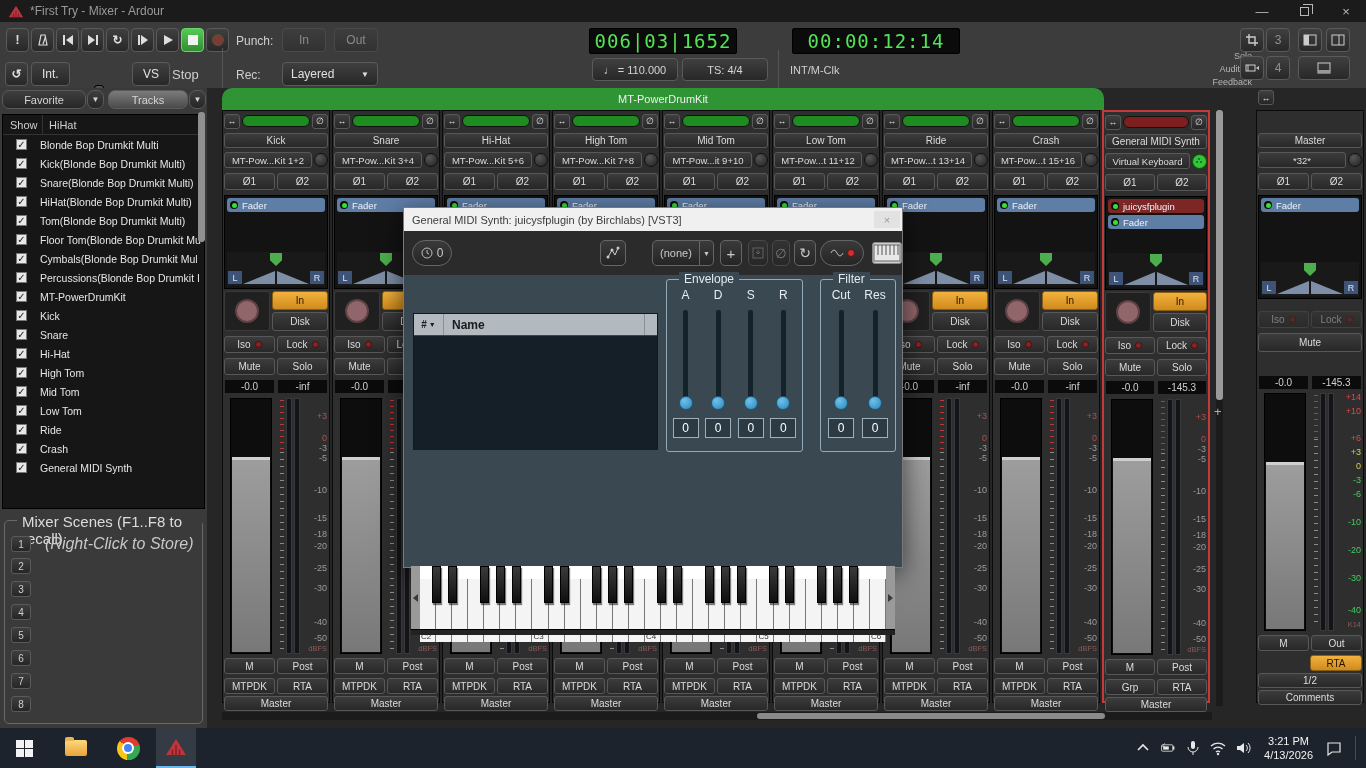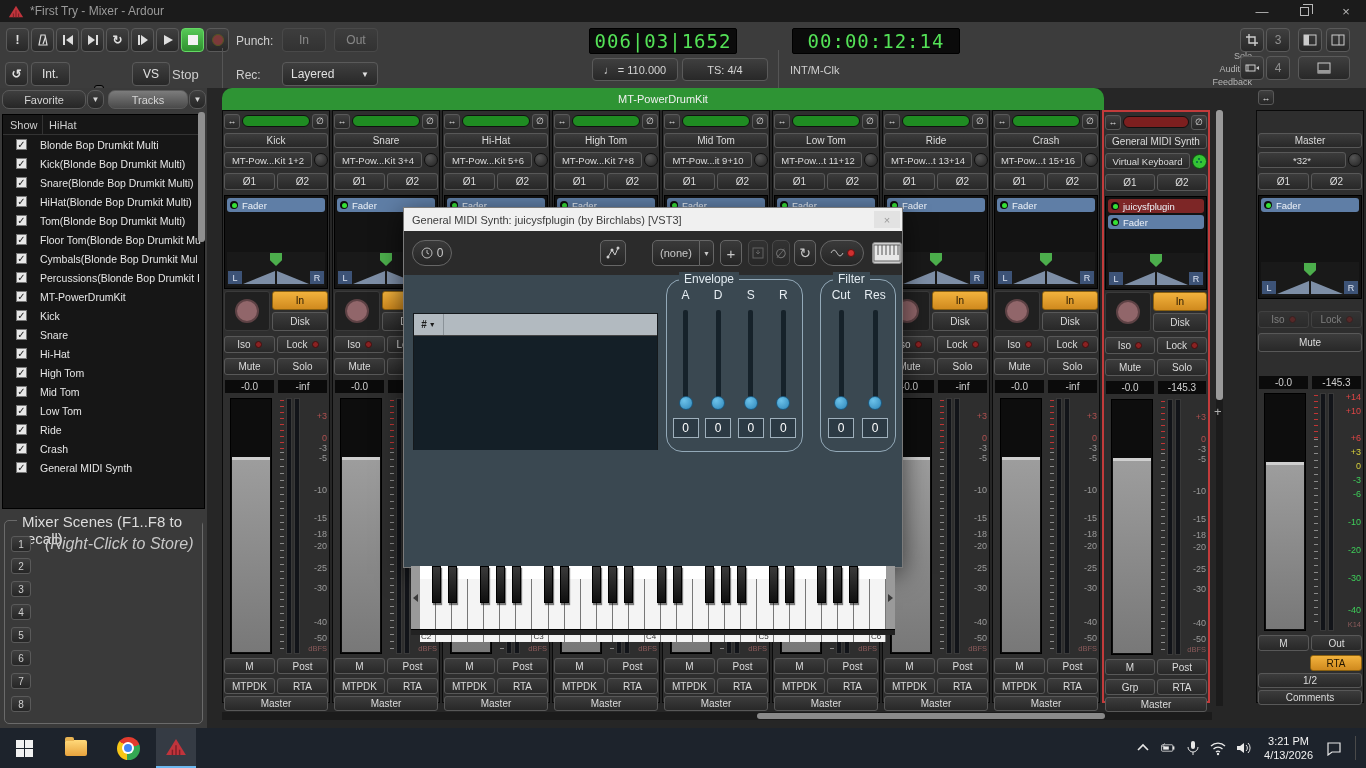--- a/index.html
+++ b/index.html
@@ -182,21 +182,21 @@
   #pl-sf .ph { margin-left:8px; flex:1; }
   #pl-sf .chev { margin-right:8px; }
   #pl-browse { margin-left:7px; width:36px; height:26px; font-size:12px; letter-spacing:1px; }
   #pl-body { position:relative; height:191px; }
   #pl-table { position:absolute; left:9px; top:38px; width:245px; height:137px; border:1px solid #15191c; }
   #pl-thead { height:22px; background:#b2bac0; display:flex; align-items:center; border-bottom:1px solid #444; }
   #pl-thead .cnum { width:30px; color:#1a1a1a; font-size:10px; font-weight:bold; text-align:center; border-right:1px solid #8a9298; height:100%; display:flex; align-items:center; justify-content:center; gap:2px;}
   #pl-thead .cname { flex:1; color:#1a1a1a; font-size:12px; font-weight:bold; padding-left:8px; border-right:1px solid #8a9298; height:100%; display:flex; align-items:center;}
   #pl-thead .cend { width:12px; height:100%; }
   #pl-tbody { height:114px; background:#141f27; }
-  .pgroup { position:absolute; top:4px; border:1px solid #93a9b8; border-radius:16px; }
+  .pgroup { position:absolute; top:4px; border:1px solid #93a9b8; border-radius:3px; }
   #pl-env { left:262px; width:137px; height:173px; }
   #pl-flt { left:416px; width:76px; height:173px; }
   .pgroup .gtitle { position:absolute; left:12px; top:-8px; background:#3a4851; padding:0 5px; color:#e2ebf1; font-size:12px; }
   .pg-cols { display:flex; justify-content:space-evenly; height:100%; padding-top:8px; }
   .pslider { width:28px; display:flex; flex-direction:column; align-items:center; }
   .psl-label { color:#e6edf2; font-size:12px; height:18px; }
   .psl-track { width:5px; height:96px; background:#16222a; border-radius:2px; position:relative; margin-top:4px; }
   .psl-knob { position:absolute; left:-4.5px; bottom:-4px; width:14px; height:14px; border-radius:50%;
     background:radial-gradient(circle at 35% 30%, #6cc2ea, #2f87ba); border:1px solid #1c5a80; }
   .psl-val { margin-top:12px; width:26px; height:20px; border:1px solid #9fb0bc; color:#fff; font-size:12px;
@@ -1397,20 +1397,21 @@
           </svg>
       </div>
     </div>
     <div id="pl-body">
       <div id="pl-table">
         <div id="pl-thead">
           <div class="cnum">
               <span>#</span>
               <span style="font-size:7px">▼</span>
             </div>
+          <div class="cname">Name</div>
           <div class="cend"></div>
         </div>
         <div id="pl-tbody"></div>
       </div>
       <div class="pgroup" id="pl-env">
         <div class="gtitle">Envelope</div>
         <div class="pg-cols" id="env-cols">
             <div class="pslider">
               <div class="psl-label">A</div>
               <div class="psl-track">

